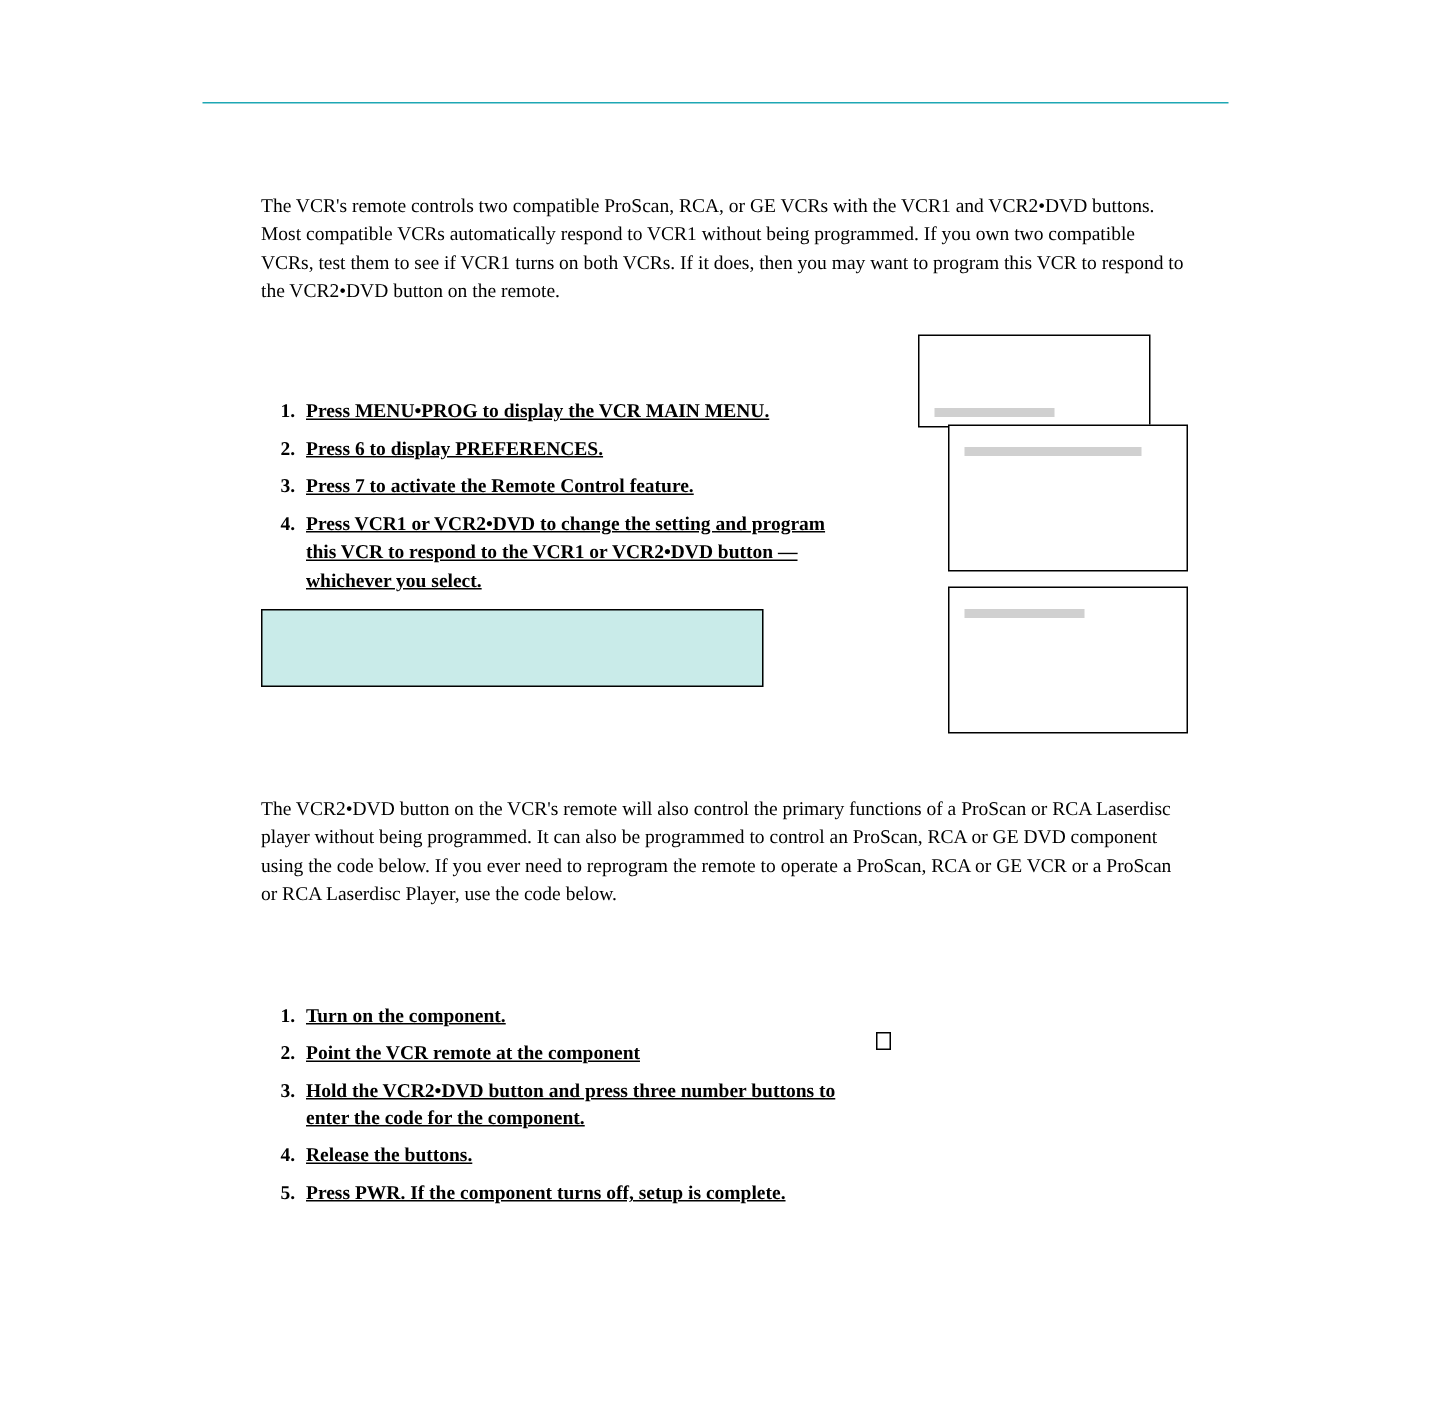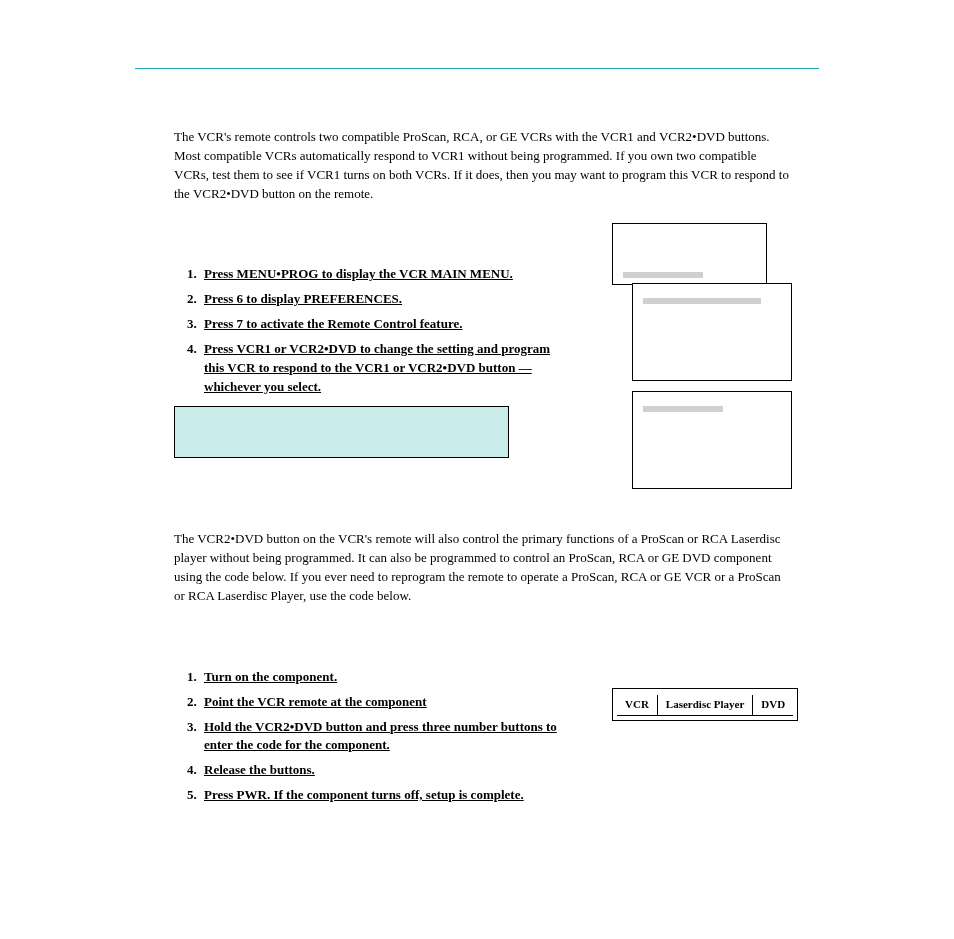--- a/index.html
+++ b/index.html
@@ -77,21 +77,20 @@
   }
   #p1 { left: 0; top: 0; width: 155px; height: 62px; }
   #p1 .bar { bottom: 6px; width: 80px; }
   #p2 { left: 20px; top: 60px; width: 160px; height: 98px; }
   #p2 .bar { top: 14px; width: 118px; }
   #p3 { left: 20px; top: 168px; width: 160px; height: 98px; }
   #p3 .bar { top: 14px; width: 80px; }
   .codes-row {
     display: flex;
     align-items: flex-start;
-    gap: 28px;
   }
   .codes-row .steps { flex: 0 0 410px; }
   .codes-table-wrap {
     margin-top: 26px;
     border: 1px solid #000;
     padding: 6px 4px 4px 4px;
     box-sizing: border-box;
   }
   table.codes {
     border-collapse: collapse;
@@ -159,25 +158,20 @@
           <li>Turn on the component.</li>
           <li>Point the VCR remote at the component</li>
           <li>Hold the VCR2•DVD button and press three number buttons to enter the code for the component.</li>
           <li>Release the buttons.</li>
           <li>Press PWR.  If the component turns off, setup is complete.</li>
         </ol>
       </div>
       <div class="codes-table-wrap">
         <table class="codes">
           <tbody>
-              <tr>
-            <th>VCR</th>
-            <th>Laserdisc Player</th>
-            <th>DVD</th>
-          </tr>
         </tbody>
           </table>
       </div>
     </div>
 
     <div class="spacer-lg"></div>
 
 
   </div>
 </div>

